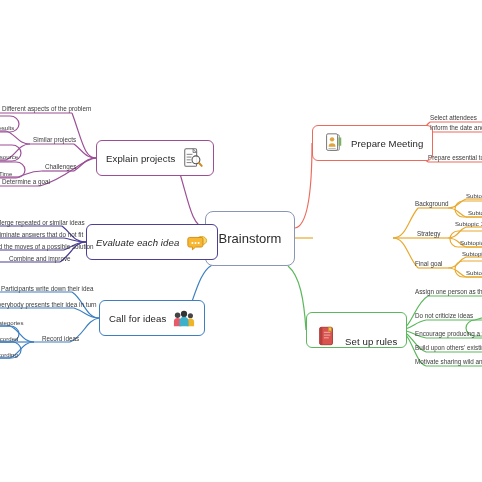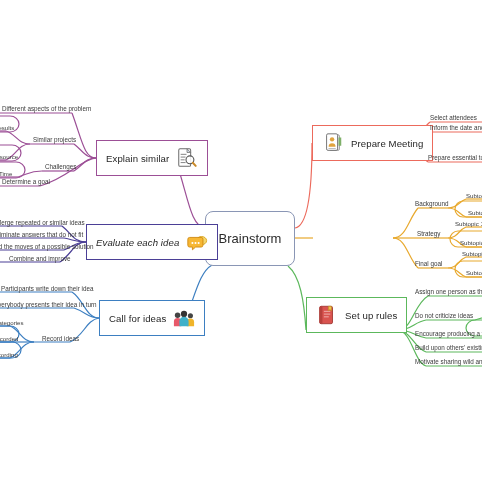--- a/index.html
+++ b/index.html
@@ -19,21 +19,21 @@
     position: absolute; left: 0; top: 0;
     width: 482px; height: 482px;
     pointer-events: none;
   }
   .node {
     position: absolute;
     display: flex;
     align-items: center;
     justify-content: center;
     background: #ffffff;
-    border-radius: 0;
+    border-radius: 6px;
     white-space: nowrap;
   }
   
   .central {
     left: 205px; top: 211px;
     width: 90px; height: 55px;
     border: 1.4px solid #8a96b5;
     border-radius: 8px;
     font-size: 13px;
     color: #2b2b2b;
@@ -171,21 +171,21 @@
       <path d="M426,366 L492,366" stroke="#5cb85c"></path>
       <path d="M466,328 a9,8 0 0 1 9,-8 L500,312 L500,336 L475,336 a9,8 0 0 1 -9,-8 z" stroke="#5cb85c"></path>
     </g>
   </svg>
 
   <div class="node central">
     <span>Brainstorm</span>
   </div>
 
   <div class="node main" style="left:96px; top:140px; border-color:#9c4f96;">
-    <span class="lbl">Explain similar</span>
+    <span class="lbl">Explain projects</span>
     <svg class="ico" viewBox="0 0 24 24">
       <rect x="3" y="2" width="13" height="19" rx="1.5" fill="#fff" stroke="#6b6b6b" stroke-width="1.1"></rect>
       <path d="M12 2 L16 6 L12 6 Z" fill="#cfd8e3" stroke="#6b6b6b" stroke-width=".8"></path>
       <g stroke="#7a7a7a" stroke-width="1" stroke-linecap="round">
         <line x1="5.5" y1="8" x2="11" y2="8"></line>
           <line x1="5.5" y1="11" x2="10" y2="11"></line>
         <line x1="5.5" y1="14" x2="9" y2="14"></line>
           <line x1="5.5" y1="17" x2="10" y2="17"></line>
       </g>
       <circle cx="15.2" cy="14" r="4.3" fill="rgba(255,255,255,.85)" stroke="#555" stroke-width="1.2"></circle>
@@ -263,21 +263,21 @@
   <div class="sub2" style="left:415px; top:200px;">Background</div>
   <div class="sub2" style="left:417px; top:230px;">Strategy</div>
   <div class="sub2" style="left:415px; top:260px;">Final goal</div>
   <div class="leaf" style="left:466px; top:192px;">Subtopic 1</div>
   <div class="leaf" style="left:468px; top:209px;">Subtopic 2</div>
   <div class="leaf" style="left:455px; top:220px;">Subtopic 1</div>
   <div class="leaf" style="left:460px; top:239px;">Subtopic 2</div>
   <div class="leaf" style="left:462px; top:250px;">Subtopic 1</div>
   <div class="leaf" style="left:466px; top:269px;">Subtopic 2</div>
 
-  <div class="node main" style="left:306px; top:297px; border-color:#5cb85c;">
+  <div class="node main" style="left:306px; top:312px; border-color:#5cb85c;align-items:flex-end;">
     <svg class="ico" viewBox="0 0 24 24">
       <rect x="4" y="2.5" width="14" height="19" rx="1.6" fill="#d9534f" stroke="#a33b37" stroke-width="1"></rect>
       <rect x="4" y="2.5" width="3" height="19" rx="1.4" fill="#b8403c"></rect>
       <g stroke="#f2b5b3" stroke-width="1" stroke-linecap="round">
           <line x1="9" y1="8" x2="15.2" y2="8"></line>
           <line x1="9" y1="11" x2="15.2" y2="11"></line>
           <line x1="9" y1="14" x2="13.5" y2="14"></line>
         </g>
       <path d="M13.5 2.5 h3.4 v5 l-1.7 -1.5 l-1.7 1.5 z" fill="#f0c14b" stroke="#b8891d" stroke-width=".6"></path>
     </svg>

